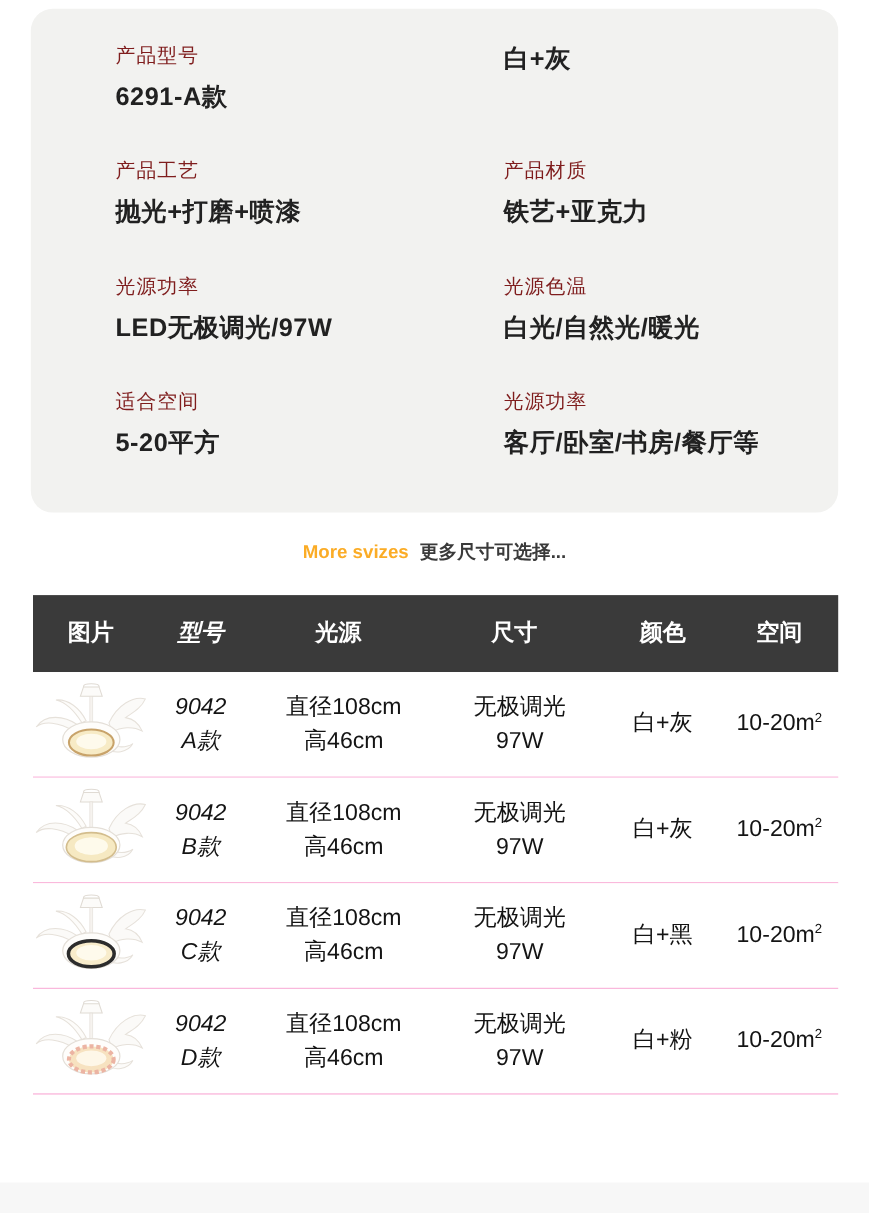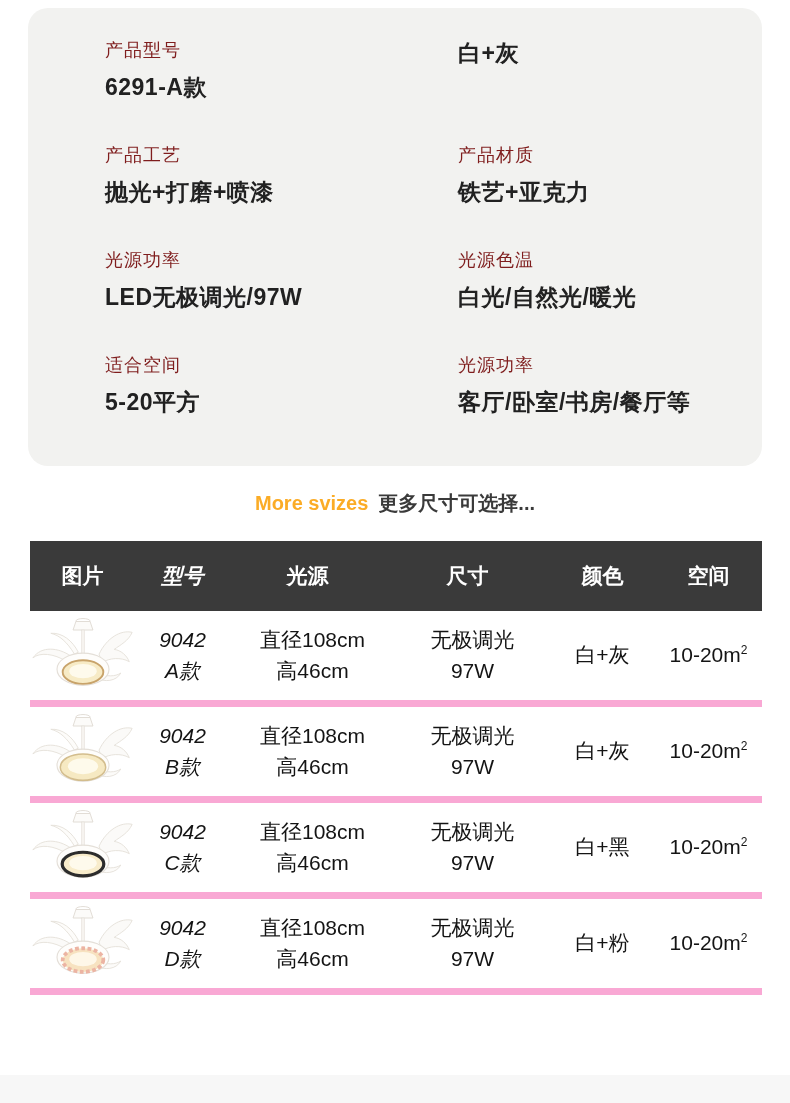--- a/index.html
+++ b/index.html
@@ -39,21 +39,21 @@
     color:#212121;
     letter-spacing:0.5px;
   }
 
   
   .section-heading {
     position:absolute;
     top:490px; left:0;
     width:100%;
     text-align:center;
-    font-size:20px;
+    font-size:17px;
     font-weight:bold;
   }
   .section-heading .accent { color:#fbac26; margin-right:10px; }
   .section-heading .cn { color:#3a3a3a; }
 
   
   .size-table {
     position:absolute;
     left:30px; top:541px;
     width:732px;
@@ -64,21 +64,21 @@
     background:#3a3a3a;
     color:#ffffff;
     font-weight:bold;
     font-size:21px;
     align-items:center;
   }
   .t-row {
     display:flex;
     height:96px;
     align-items:center;
-    border-bottom:7px solid #f9a8d4;
+    border-bottom:1px solid #f9a8d4;
     background:#ffffff;
     font-size:21px;
     color:#141414;
   }
   .cell { display:flex; flex-direction:column; align-items:center; justify-content:center; text-align:center; line-height:1.45; }
   .col-img   { width:105px; }
   .col-model { width:95px;font-style:italic;  }
   .col-size  { width:165px; }
   .col-light { width:155px; }
   .col-color { width:105px; }

